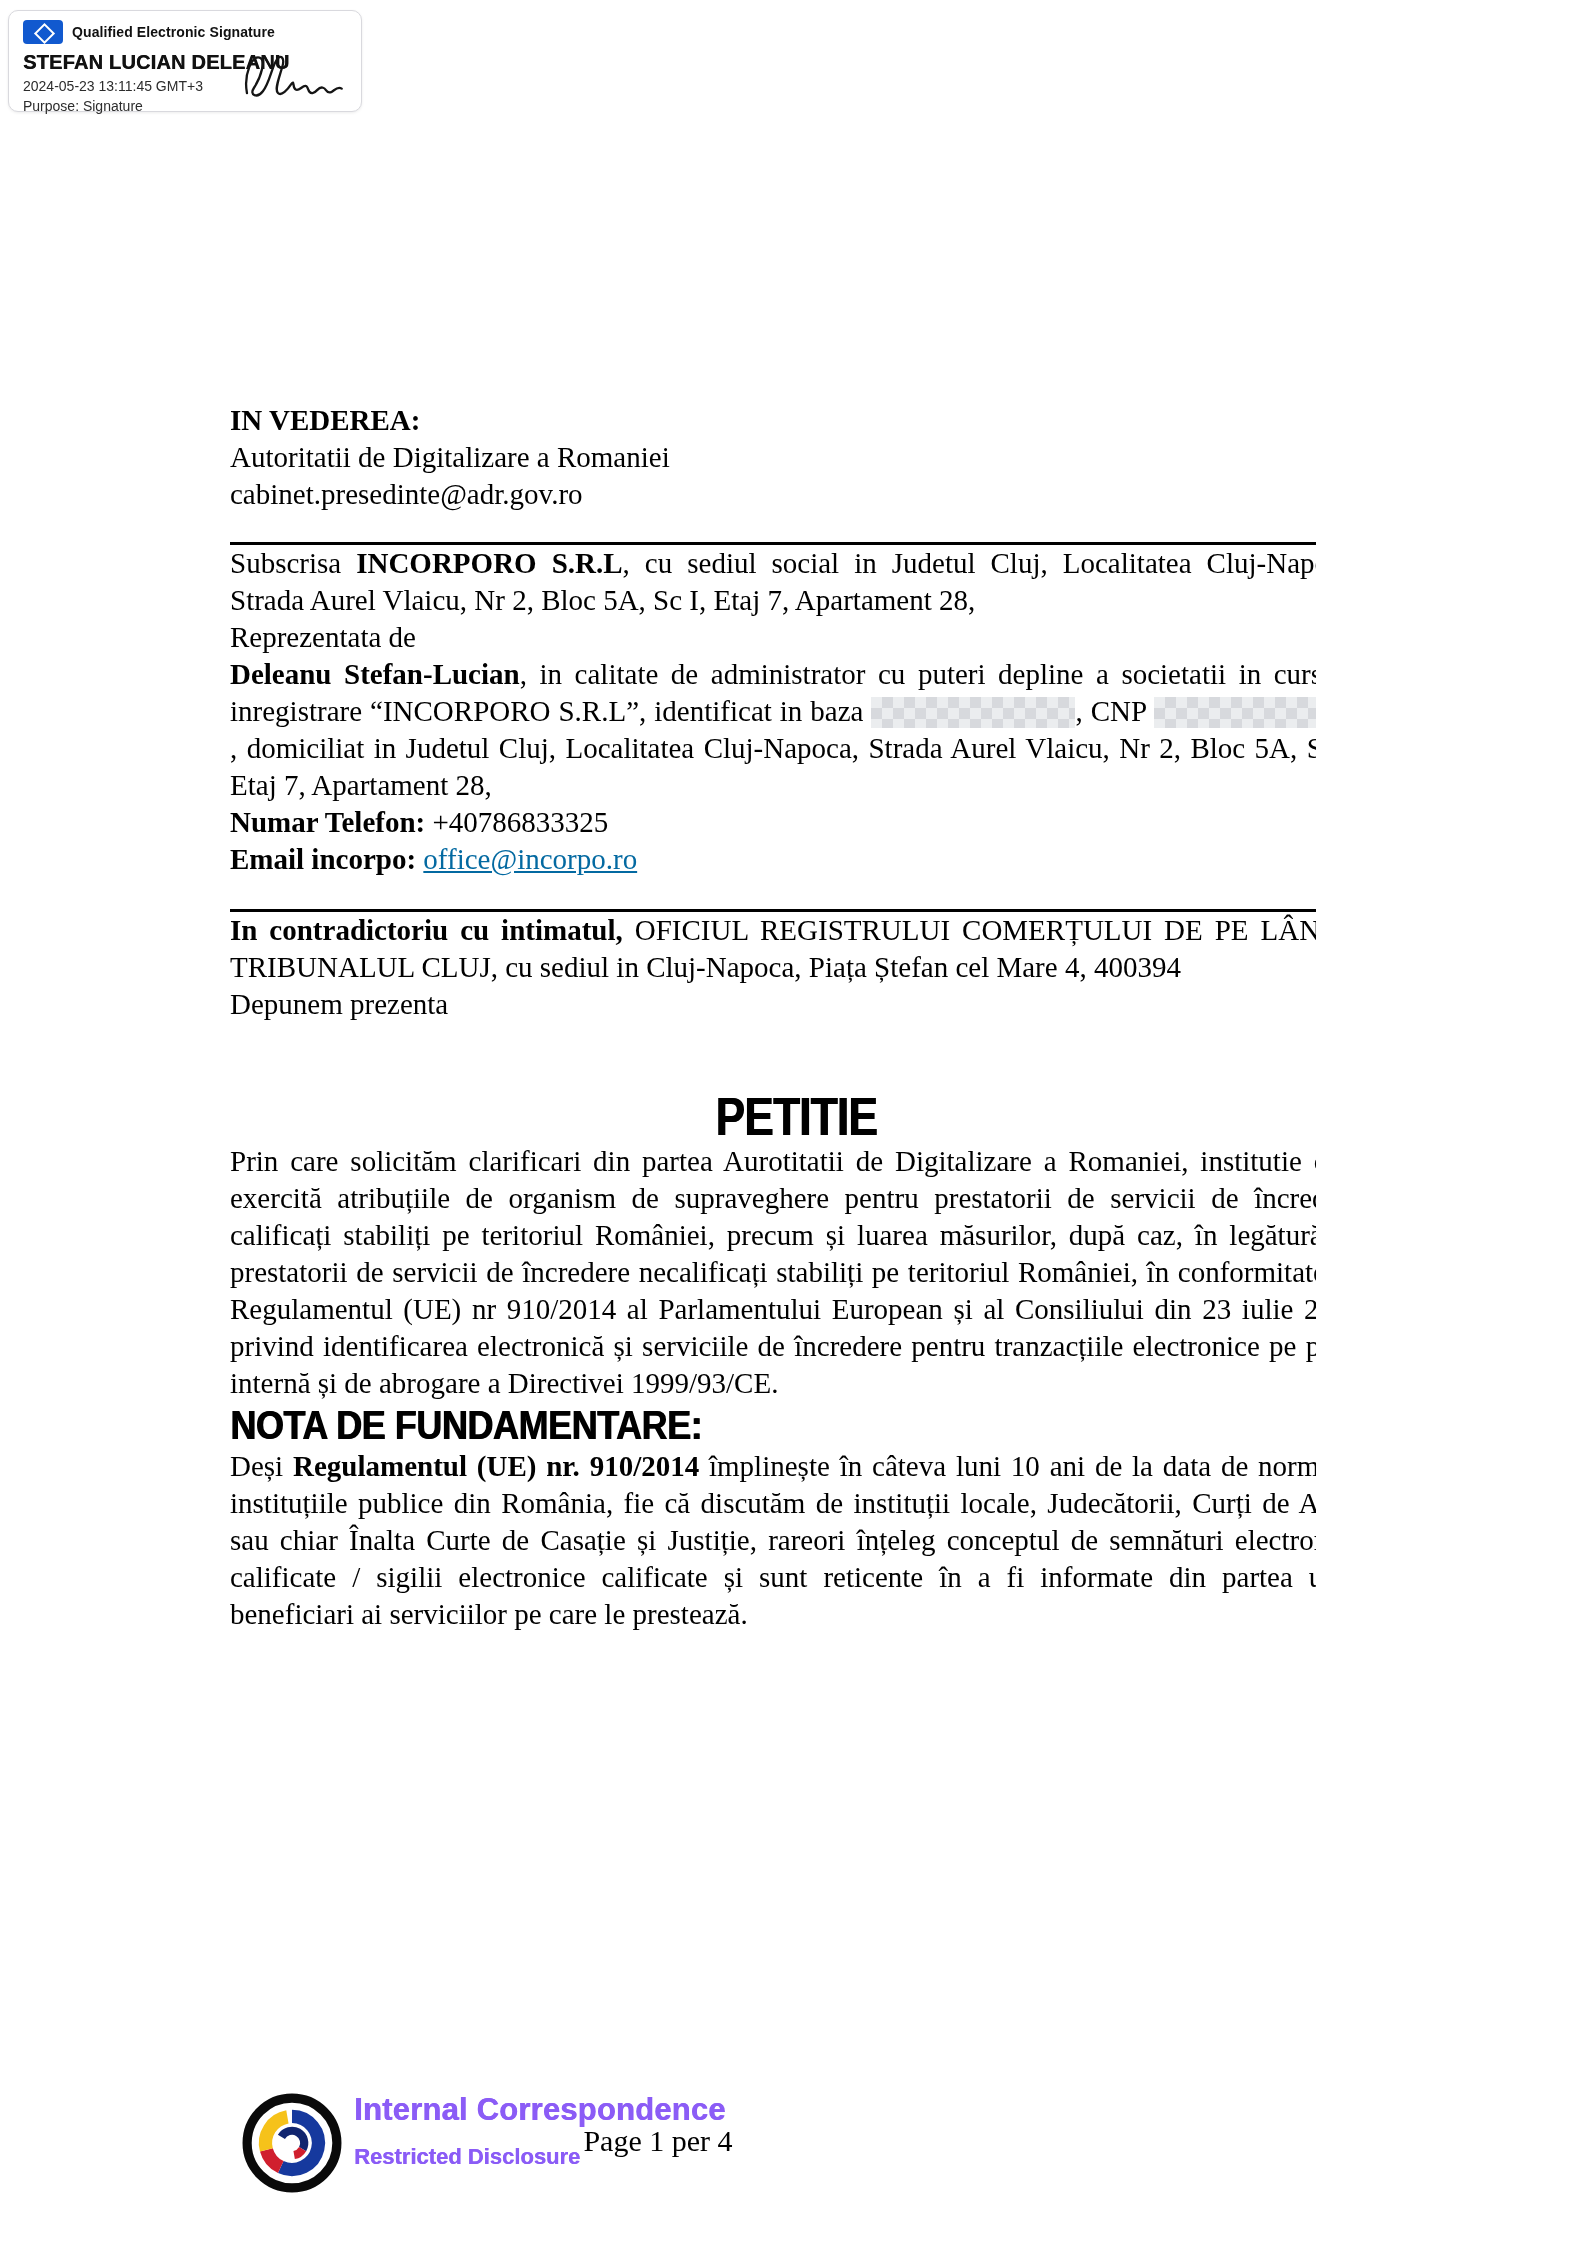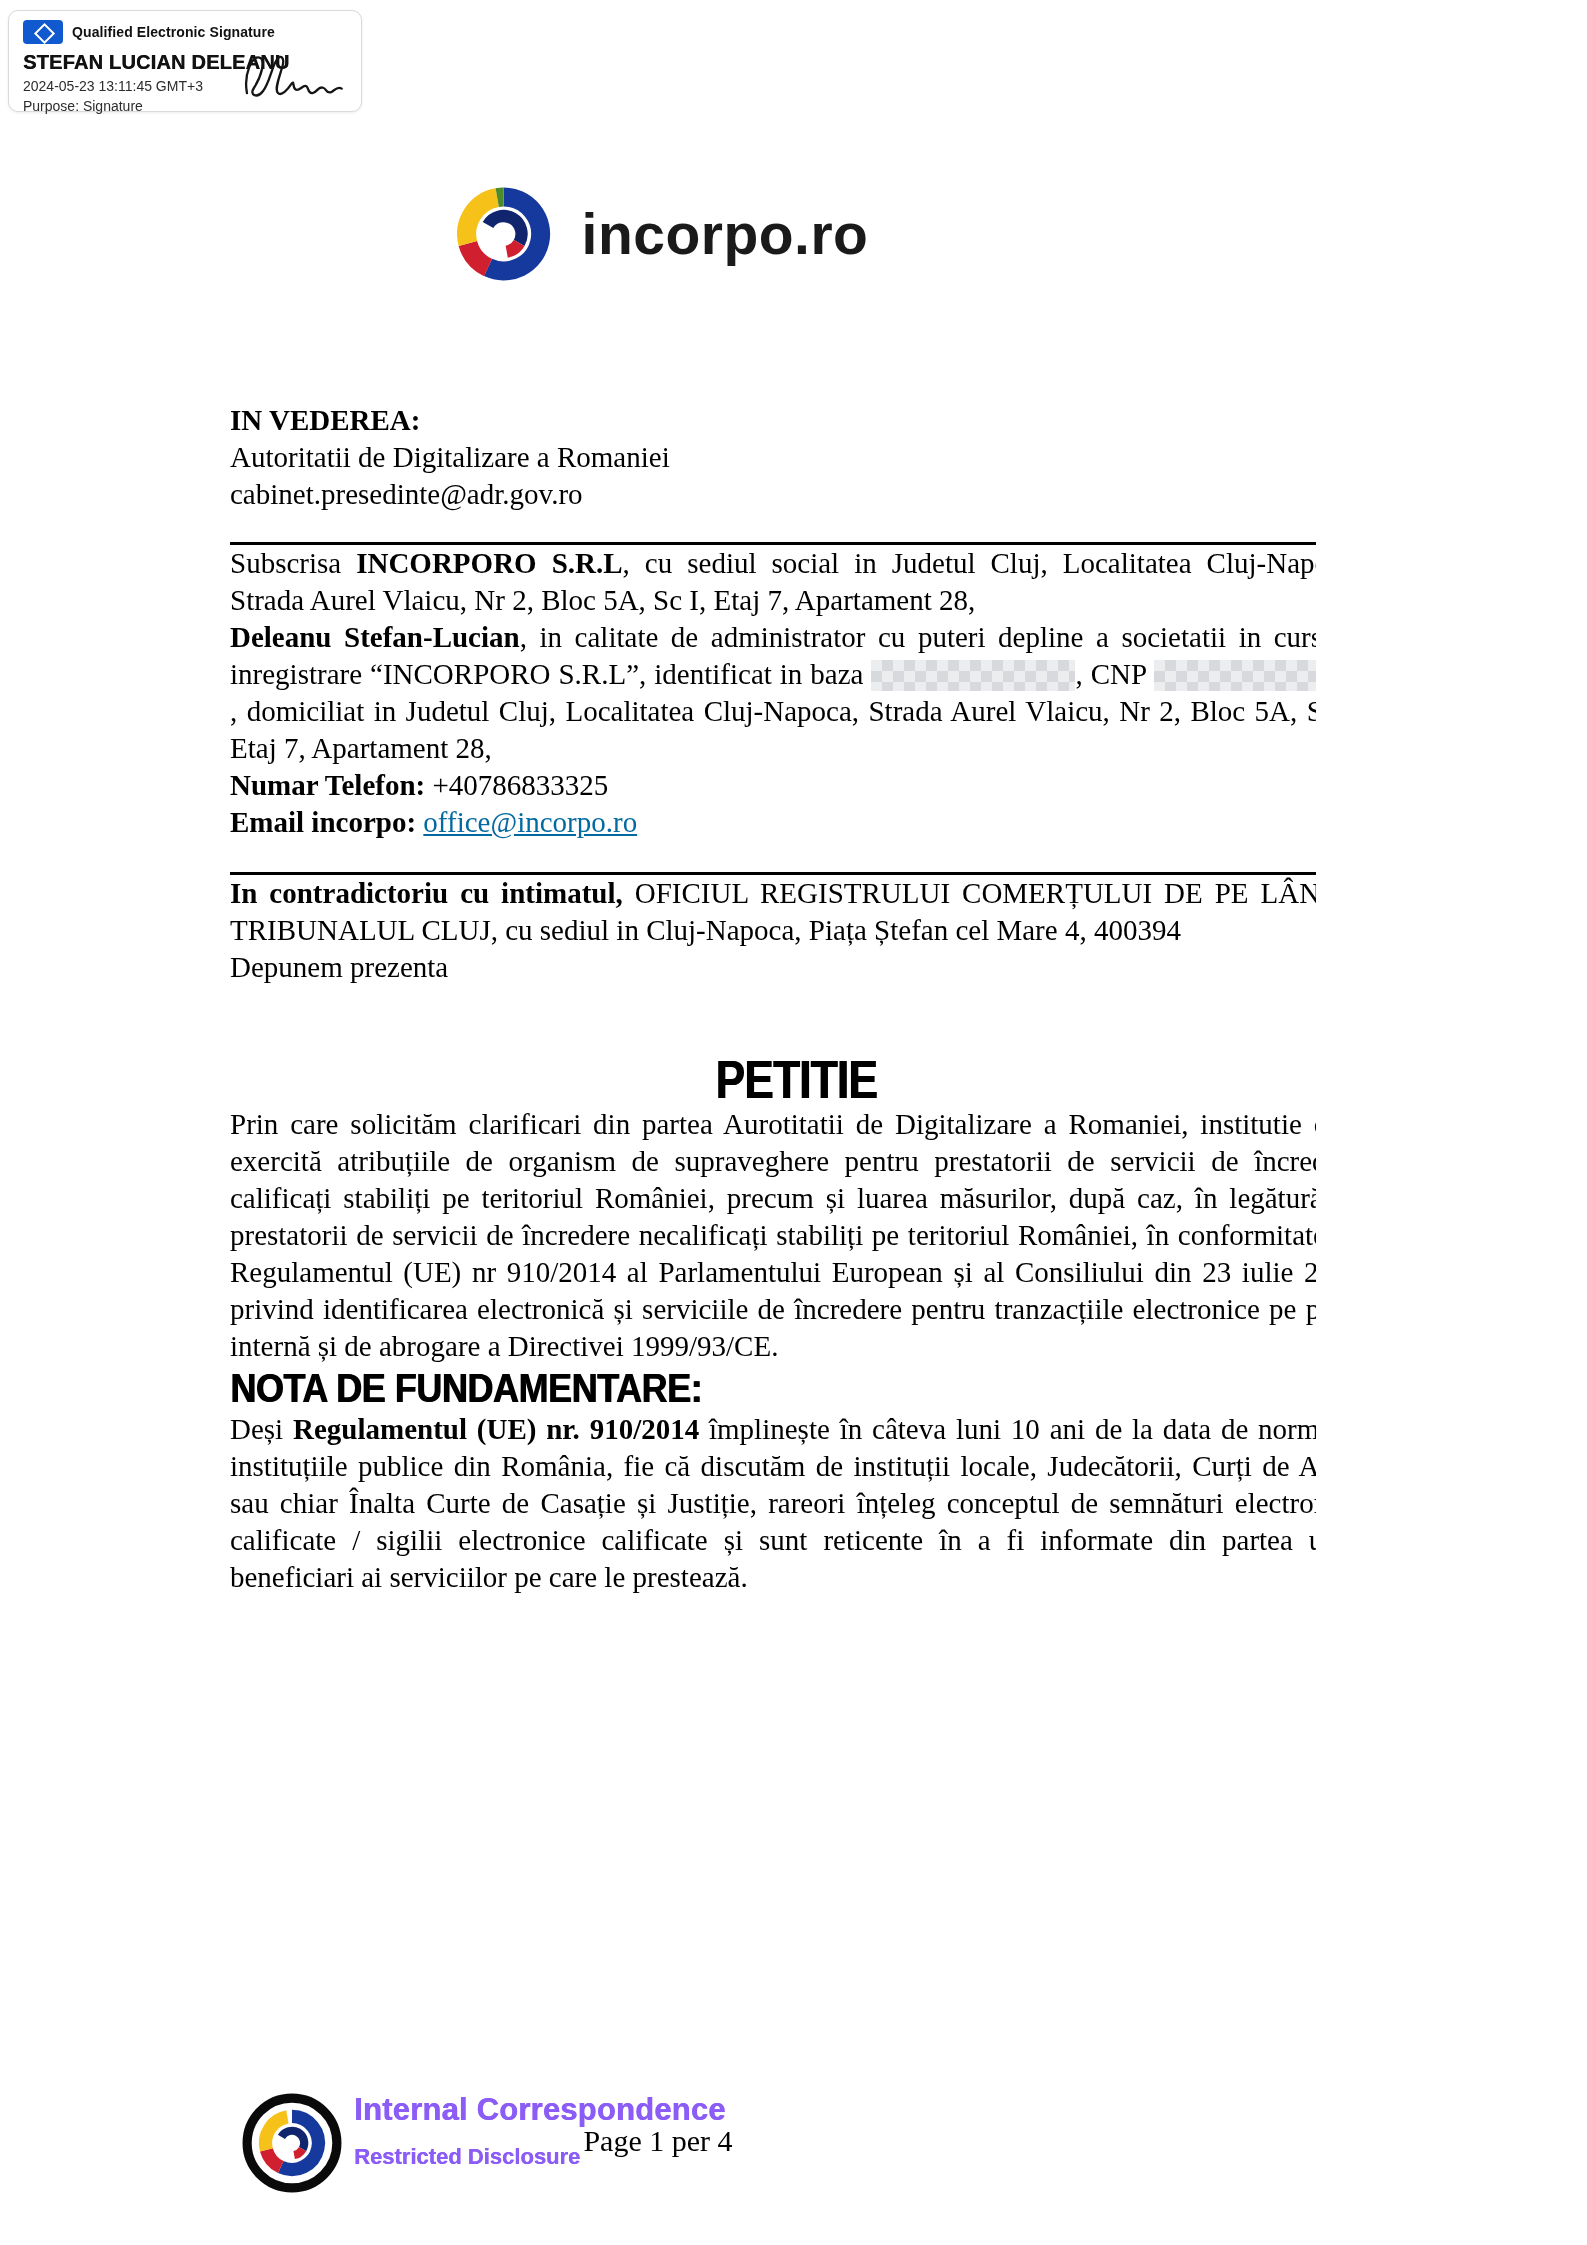--- a/index.html
+++ b/index.html
@@ -78,42 +78,32 @@
       <div class="stamp-title">Qualified Electronic Signature</div>
     </div>
     <div class="stamp-name">STEFAN LUCIAN DELEANU</div>
     <div class="stamp-date">2024-05-23 13:11:45 GMT+3</div>
     <div class="stamp-purpose">Purpose: Signature</div>
     <svg class="stamp-sig" viewBox="0 0 120 70">
       <path d="M8,52 C4,30 14,10 22,12 C30,14 24,34 16,46 C10,55 20,58 26,50 C34,40 36,22 42,14 C46,8 51,12 48,22 C44,36 39,48 43,52 C47,56 54,48 58,42 C62,36 59,46 63,48 C67,50 70,44 74,44 C78,44 76,53 82,52 C88,51 88,44 94,46 C98,47 97,53 103,51 C107,49 110,44 115,47" fill="none" stroke="#151515" stroke-width="2.6" stroke-linecap="round" stroke-linejoin="round"></path>
     </svg>
   </div>
 
-  <div class="logo">
-    <svg class="logo-icon" viewBox="0 0 100 100">
-      <path d="M50,17 A33,33 0 1 1 36.1,79.9" fill="none" stroke="#16399e" stroke-width="17"></path>
-      <path d="M36.1,79.9 A33,33 0 0 1 18.1,58.5" fill="none" stroke="#d01f2e" stroke-width="17"></path>
-      <path d="M18.1,58.5 A33,33 0 0 1 44.3,17.5" fill="none" stroke="#f6c21a" stroke-width="17"></path>
-      <path d="M44.3,17.5 A33,33 0 0 1 50,17" fill="none" stroke="#4c8b2b" stroke-width="17"></path>
-      <path d="M36.1,42 A16,16 0 1 1 63.9,58" fill="none" stroke="#11256f" stroke-width="11"></path>
-      <path d="M63.9,58 A16,16 0 0 1 52.8,65.8" fill="none" stroke="#d01f2e" stroke-width="11"></path>
-    </svg>
-    <div class="logo-text">incorpo.ro</div>
-  </div>
 
   <div class="content">
 
     <p class="bold">IN VEDEREA:</p>
     <p>Autoritatii de Digitalizare a Romaniei</p>
     <p>cabinet.presedinte@adr.gov.ro</p>
 
     <hr class="hr hr1">
 
     <p class="just mt-subscrisa"><span>Subscrisa </span><span class="bold">INCORPORO S.R.L</span><span>, cu sediul social in Judetul Cluj, Localitatea Cluj-Napoca, Strada Aurel Vlaicu, Nr 2, Bloc 5A, Sc I, Etaj 7, Apartament 28,</span></p>
 
+    <p class="mt-reprezentata">Reprezentata de</p>
 
     <p class="just mt-deleanu"><span class="bold">Deleanu Stefan-Lucian</span><span>, in calitate de administrator cu puteri depline a societatii in curs de inregistrare “INCORPORO S.R.L”, identificat in baza</span> <span class="redacted redacted-1"></span><span>, CNP</span> <span class="redacted redacted-2"></span><span>, domiciliat in Judetul Cluj, Localitatea Cluj-Napoca, Strada Aurel Vlaicu, Nr 2, Bloc 5A, Sc I, Etaj 7, Apartament 28,</span></p>
 
     <p class="mt-telefon"><span class="bold">Numar Telefon:</span><span> +40786833325</span></p>
     <p><span class="bold">Email incorpo:</span> <a class="link">office@incorpo.ro</a></p>
 
     <hr class="hr hr2">
 
     <p class="just mt-contradictoriu"><span class="bold">In contradictoriu cu intimatul,</span><span> OFICIUL REGISTRULUI COMERȚULUI DE PE LÂNGĂ TRIBUNALUL CLUJ, cu sediul in Cluj-Napoca, Piața Ștefan cel Mare 4, 400394</span></p>
 

